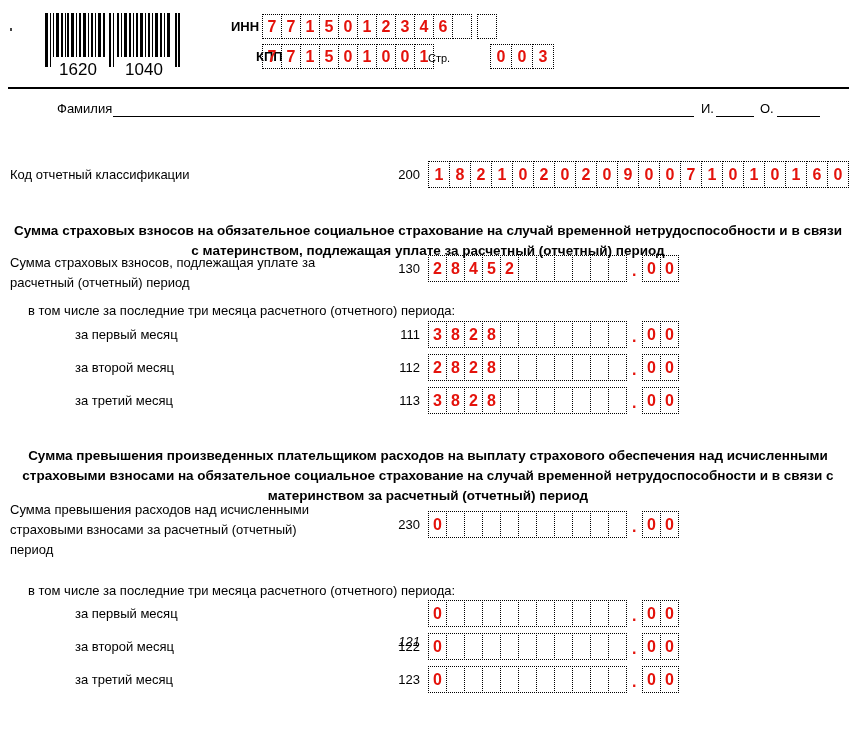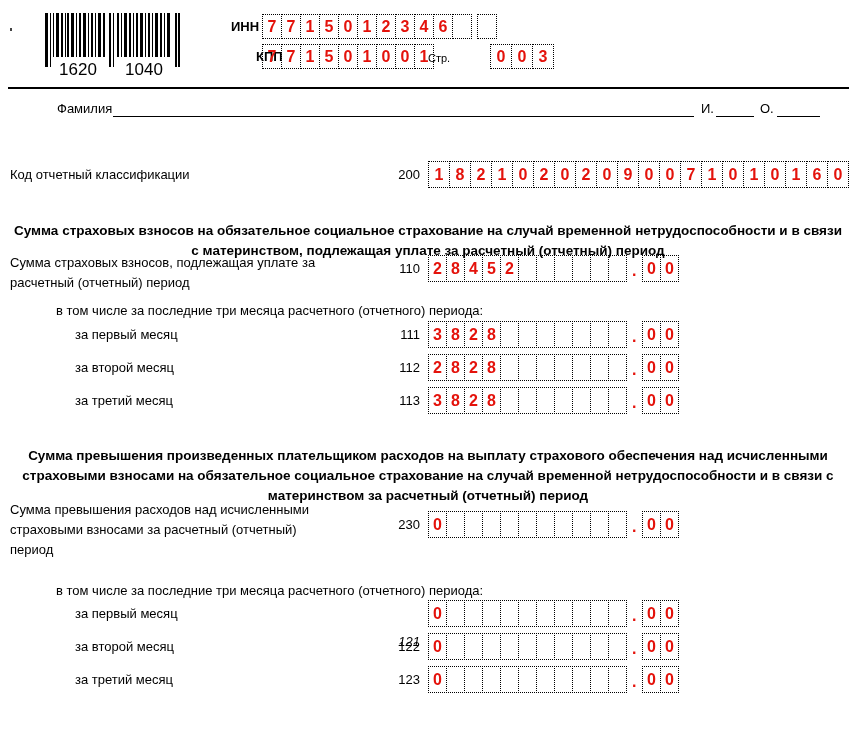--- a/index.html
+++ b/index.html
@@ -7,21 +7,21 @@
     width:856px; height:729px; position:relative;
     background:#ffffff; color:#000;
     font-family:"Liberation Sans", sans-serif;
     overflow:hidden;
   }
   .abs { position:absolute; }
   .lbl { font-size:13px; line-height:16px; }
   .small { font-size:11px; }
   .hdr { position:absolute; left:0; right:0; text-align:center;
          font-weight:bold; font-size:13.5px; line-height:20px; }
-  .note { position:absolute; font-size:13px;margin-left:28px; }
+  .note { position:absolute; font-size:13px; }
   .fcode { position:absolute; width:32px; text-align:right; font-size:13px; }
   .cells { display:flex; position:absolute; }
   .cell { box-sizing:border-box; width:20px; height:25px; border:1px dotted #000;
           margin-left:-1px; display:flex; align-items:center; justify-content:center;
           font-weight:bold; font-size:16px; color:var(--digit-red,#e4120b); }
   .cell:first-child { margin-left:0; }
   .cell-gap { margin-left:5px; }
   .sum .cell { width:19px; height:27px; }
   .kbk-cells .cell { width:22px; height:27px; }
   .pg .cell { width:22px; }
@@ -144,21 +144,21 @@
     <span class="cell">1</span>
     <span class="cell">0</span>
     <span class="cell">1</span>
     <span class="cell">6</span>
     <span class="cell">0</span>
   </div>
 
 <div class="hdr" style="top:200px; padding:0 14px;margin-top:21px;">Сумма страховых взносов на обязательное социальное страхование на случай временной нетрудоспособности и в связи с материнством, подлежащая уплате за расчетный (отчетный) период</div>
 
 <div class="wrapLabel" style="left:10px; top:253px; width:330px;">Сумма страховых взносов, подлежащая уплате за расчетный (отчетный) период</div>
-<div class="fcode" style="left:388px; top:261px;">110</div>
+<div class="fcode" style="left:388px; top:261px;">130</div>
 <div class="cells sum" style="left:428px; top:255px;">
     <span class="cell">2</span>
     <span class="cell">8</span>
     <span class="cell">4</span>
     <span class="cell">5</span>
     <span class="cell">2</span>
     <span class="cell"></span>
     <span class="cell"></span>
     <span class="cell"></span>
     <span class="cell"></span>

